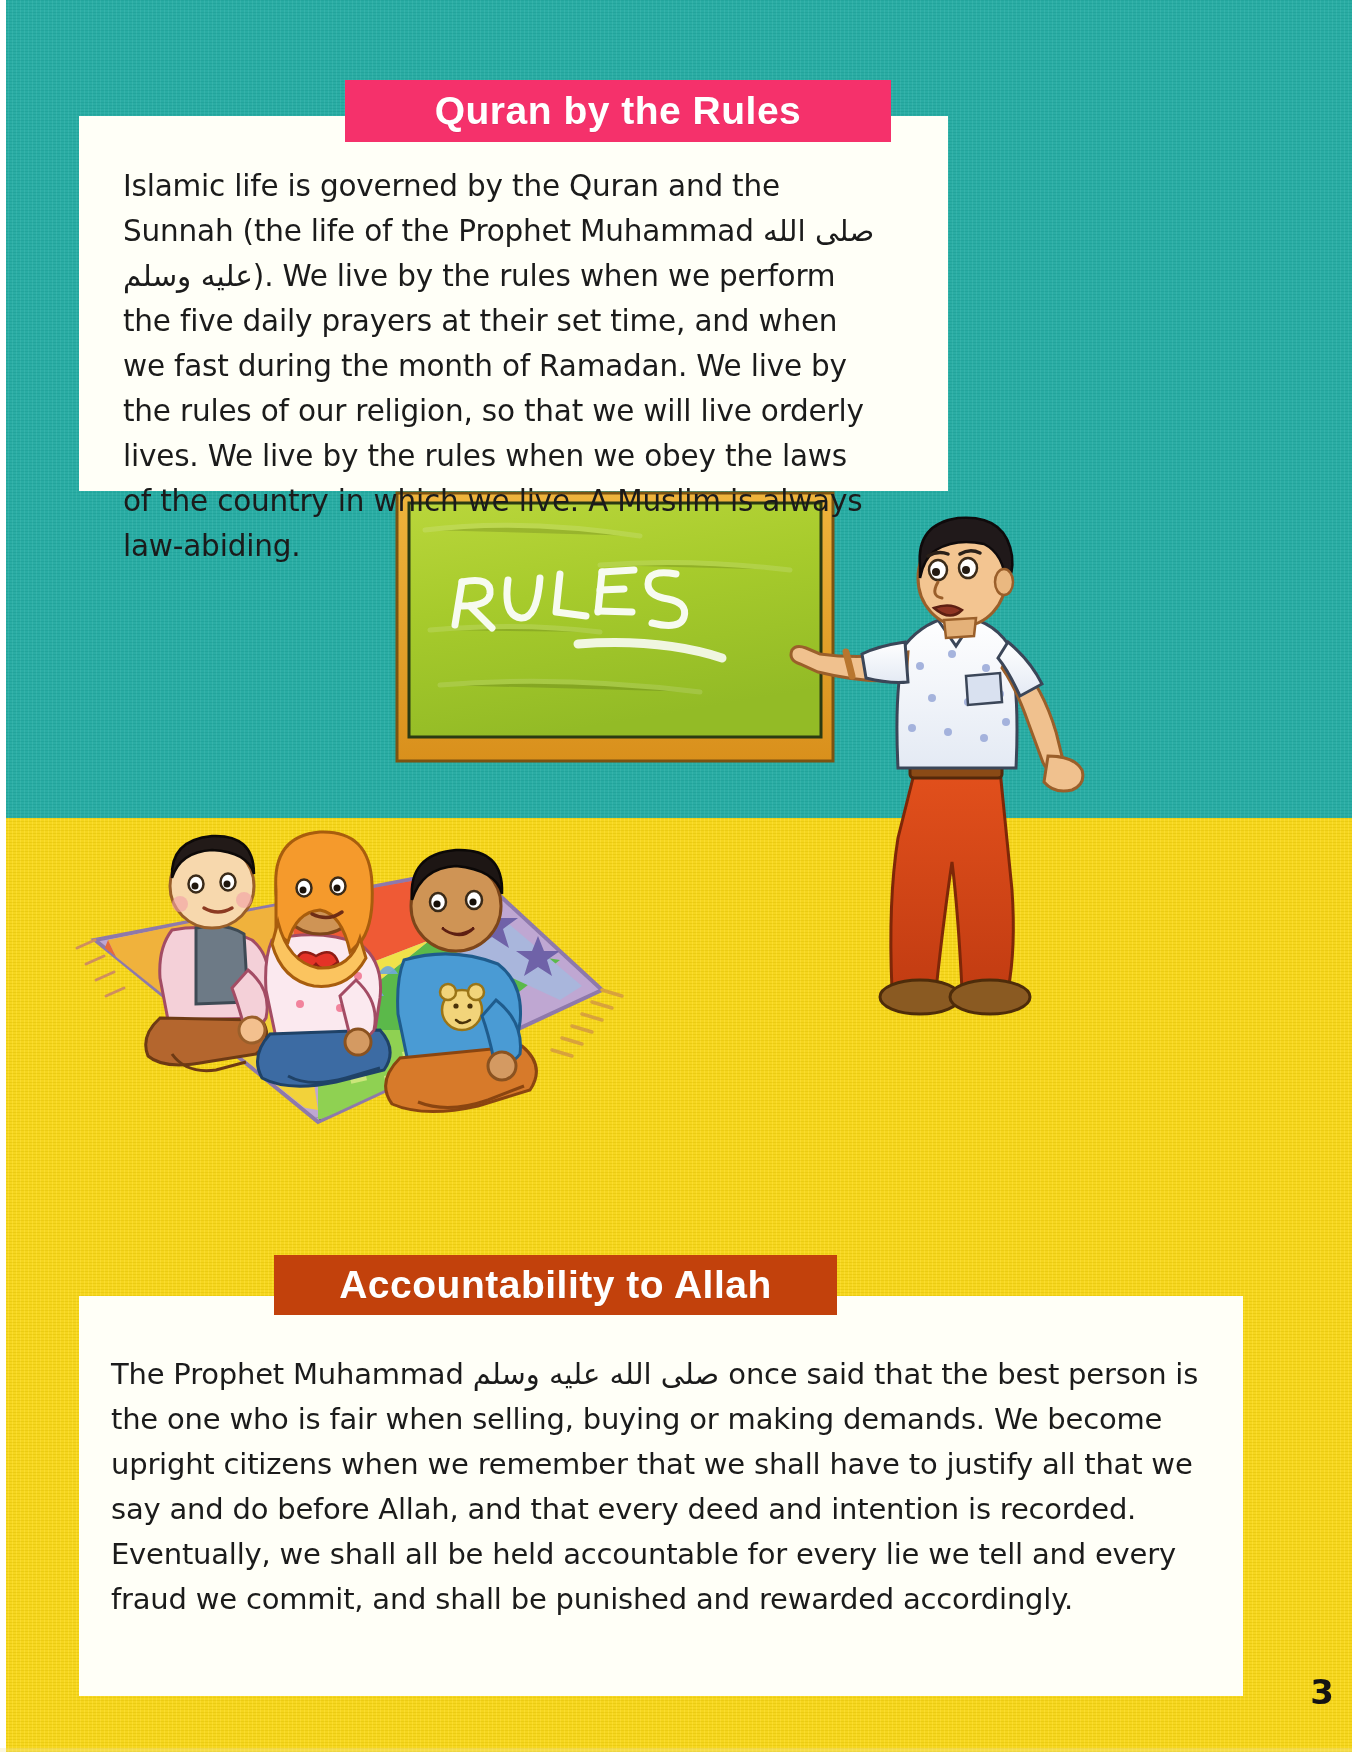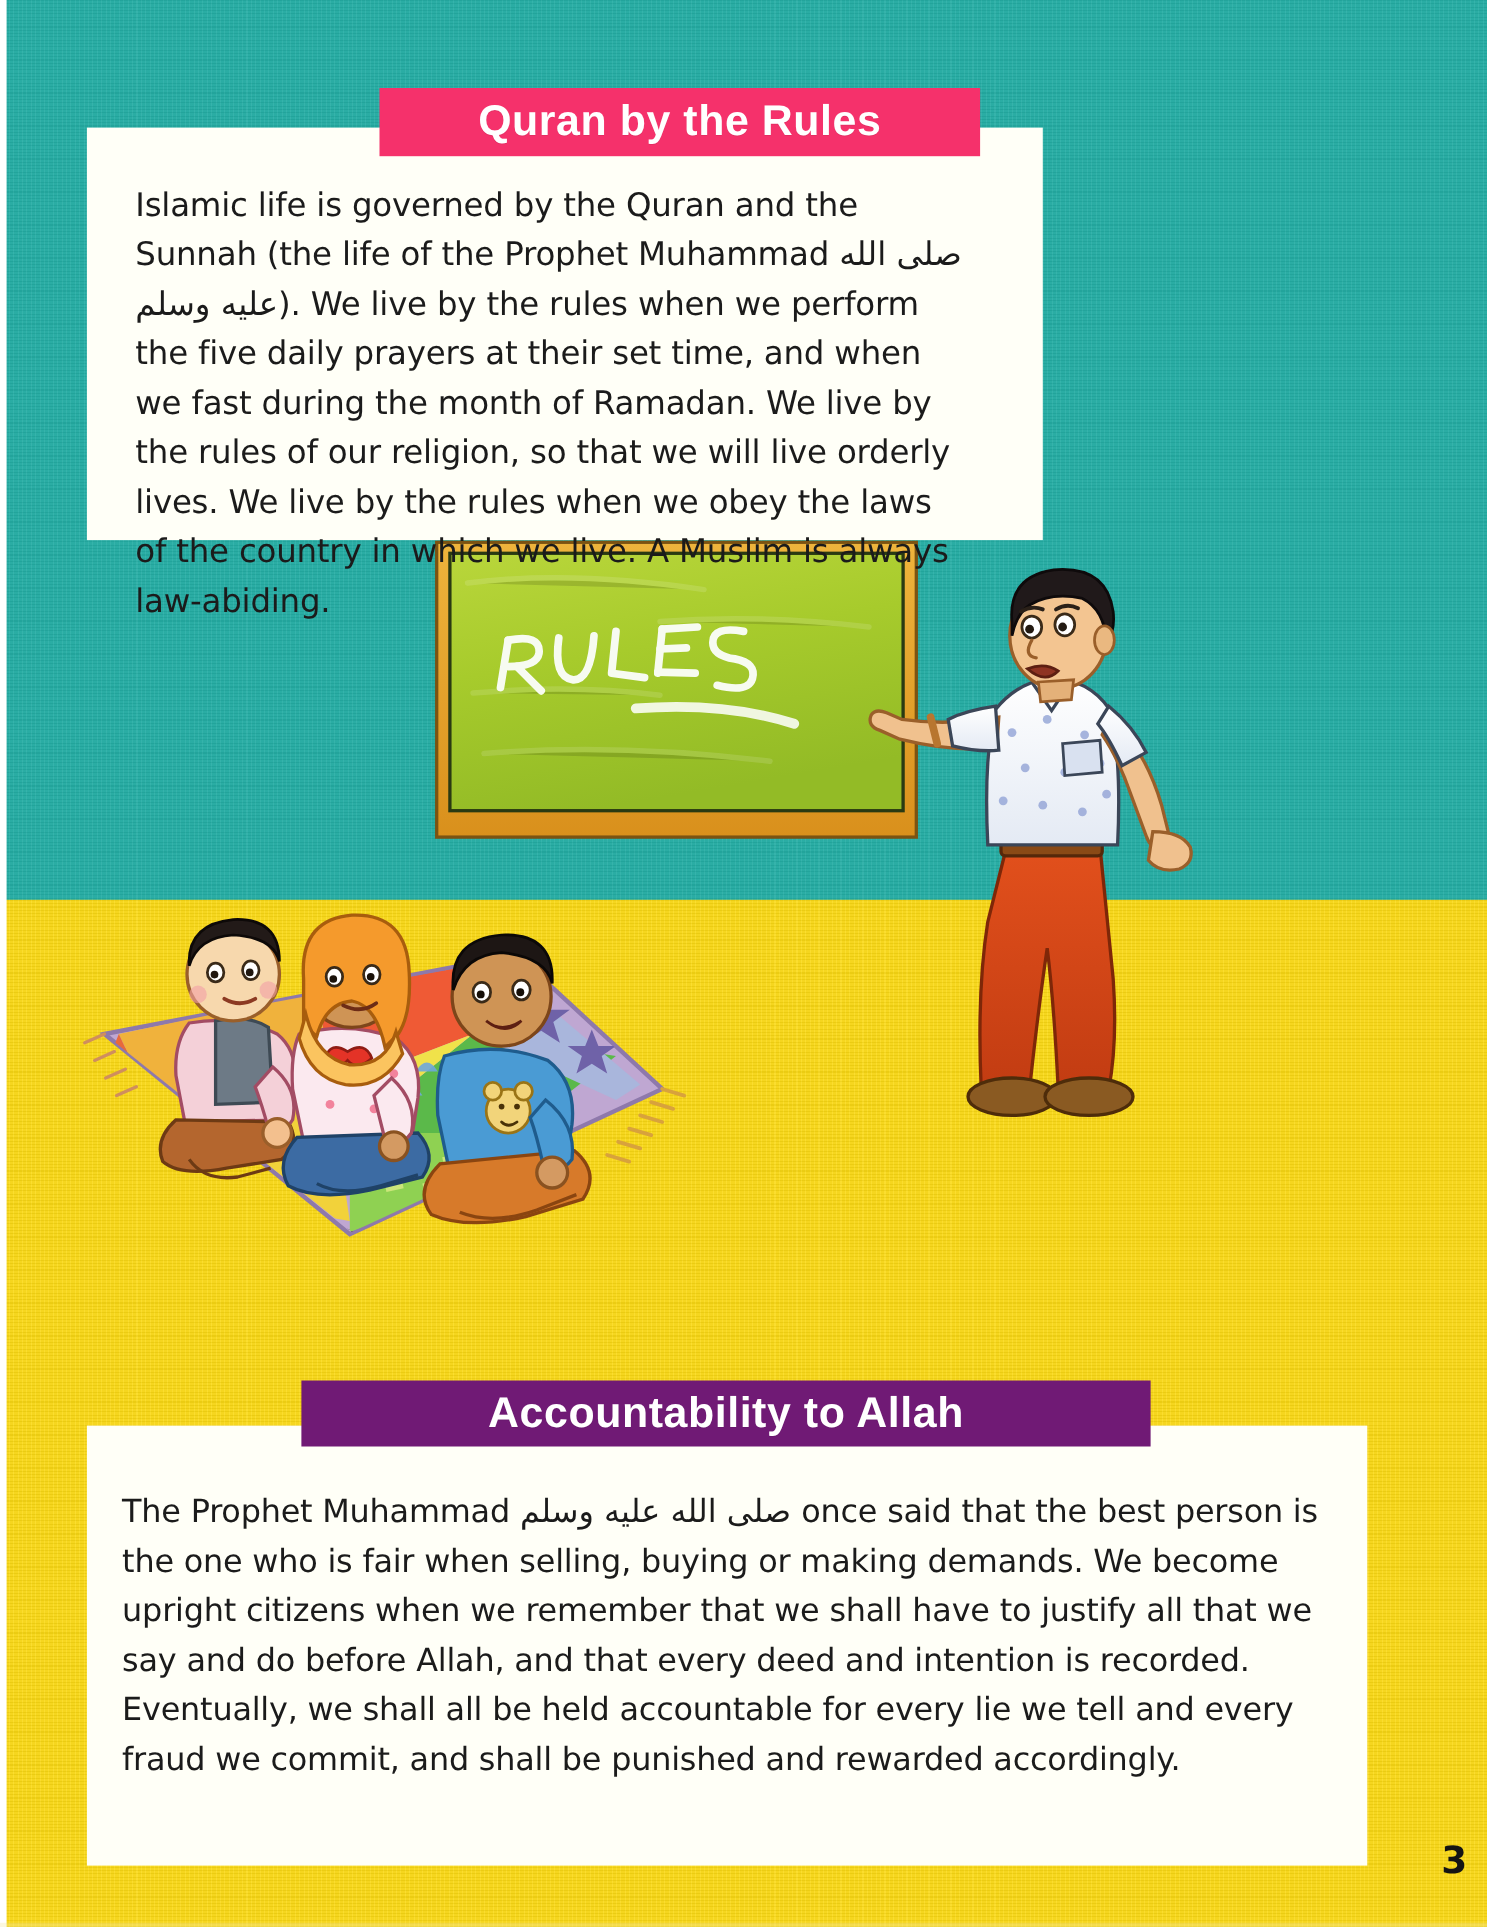--- a/index.html
+++ b/index.html
@@ -71,23 +71,23 @@
     top: 80px;
     width: 546px;
     height: 62px;
     background: #f5316b;
     font-size: 39px;
     z-index: 5;
   }
   .banner-account {
     left: 274px;
     top: 1255px;
-    width: 772px;
+    width: 563px;
     height: 60px;
-    background: #701a75;
+    background: #c2410c;
     font-size: 39px;
     z-index: 5;
   }
 
   
   .panel {
     position: absolute;
     background: #fffff7;
     z-index: 4;
     box-sizing: border-box;

